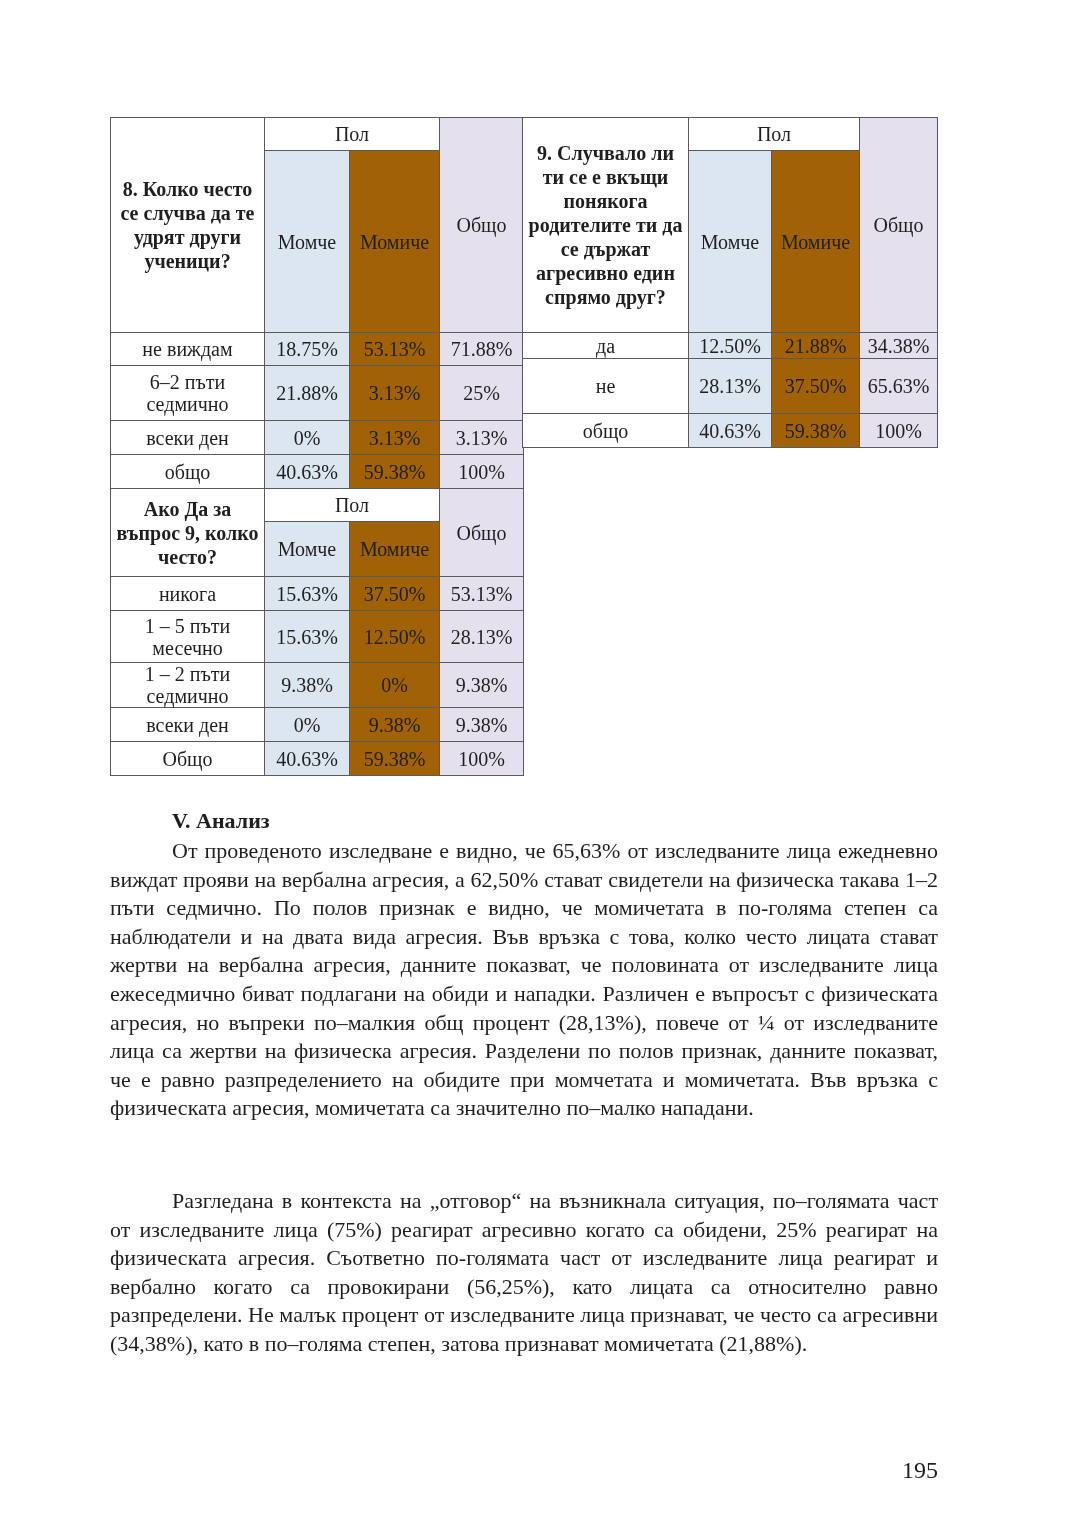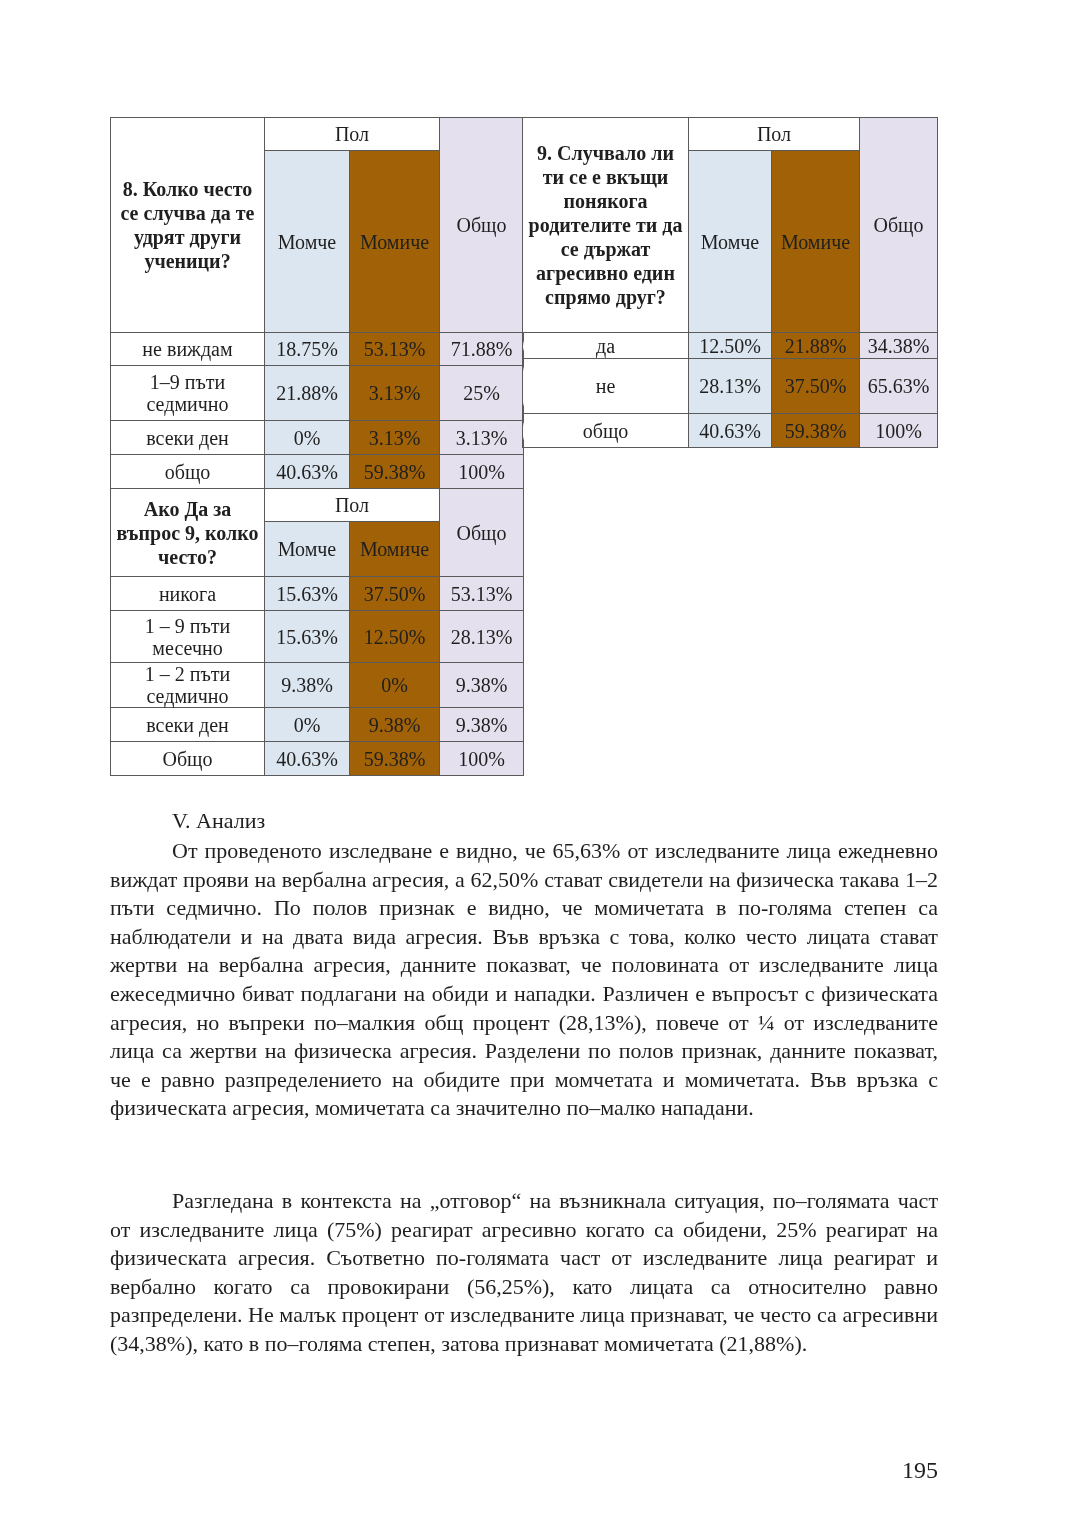--- a/index.html
+++ b/index.html
@@ -4,32 +4,32 @@
 <style>
   html, body { margin: 0; padding: 0; background: #ffffff; }
   body { width: 1080px; height: 1534px; position: relative; overflow: hidden;
          font-family: "Liberation Serif", "DejaVu Serif", serif; color: #1f1f1f; }
 
   table.dt { position: absolute; border-collapse: collapse; table-layout: fixed;
              font-size: 20px; line-height: 24px; }
   table.dt td { border: 1.5px solid #5a5a5a; text-align: center; vertical-align: middle;
                 padding: 0 2px; white-space: nowrap; }
   table.dt td.q { font-weight: bold; white-space: normal; line-height: 24px; }
-  table.dt td.lbl { white-space: normal; line-height: 22px; border-radius: 13px; }
+  table.dt td.lbl { white-space: normal; line-height: 22px; }
   .blue { background: #dce6f0; }
   .pink { background: #a16207; }
   .lav  { background: #e5e0ee; }
   .white { background: #ffffff; }
 
   #t8 { left: 110px; top: 117px; width: 413px; }
   #t9 { left: 522px; top: 117px; width: 415px; }
   #t10 { left: 110px; top: 488px; width: 413px; }
 
   .section { position: absolute; left: 110px; width: 828px; font-size: 22px; }
-  #analysis-heading { top: 808px; left: 172px; font-weight: normal; font-size: 22px; }
+  #analysis-heading { top: 808px; left: 172px; font-weight: bold; font-size: 22px; }
   .para { position: absolute; left: 110px; width: 828px; font-size: 22px; line-height: 28.6px;
           text-align: justify; text-indent: 62px; }
   #para1 { top: 837px; }
   #para2 { top: 1187px; }
   #page-number { position: absolute; top: 1457px; left: 880px; width: 58px; text-align: right;
                  font-size: 24px; }
 </style>
 </head>
 <body>
 
@@ -50,21 +50,21 @@
     <td class="blue">Момче</td>
     <td class="pink">Момиче</td>
   </tr>
   <tr style="height:33px">
     <td class="white lbl">не виждам</td>
     <td class="blue">18.75%</td>
     <td class="pink">53.13%</td>
     <td class="lav">71.88%</td>
   </tr>
   <tr style="height:55px">
-    <td class="white lbl">1–9 пъти седмично</td>
+    <td class="white lbl">6–2 пъти седмично</td>
     <td class="blue">21.88%</td>
     <td class="pink">3.13%</td>
     <td class="lav">25%</td>
   </tr>
   <tr style="height:34px">
     <td class="white lbl">всеки ден</td>
     <td class="blue">0%</td>
     <td class="pink">3.13%</td>
     <td class="lav">3.13%</td>
   </tr>
@@ -132,21 +132,21 @@
     <td class="blue">Момче</td>
     <td class="pink">Момиче</td>
   </tr>
   <tr style="height:34px">
     <td class="white lbl">никога</td>
     <td class="blue">15.63%</td>
     <td class="pink">37.50%</td>
     <td class="lav">53.13%</td>
   </tr>
   <tr style="height:52px">
-    <td class="white lbl">1 – 9 пъти месечно</td>
+    <td class="white lbl">1 – 5 пъти месечно</td>
     <td class="blue">15.63%</td>
     <td class="pink">12.50%</td>
     <td class="lav">28.13%</td>
   </tr>
   <tr style="height:45px">
     <td class="white lbl">1 – 2 пъти седмично</td>
     <td class="blue">9.38%</td>
     <td class="pink">0%</td>
     <td class="lav">9.38%</td>
   </tr>

